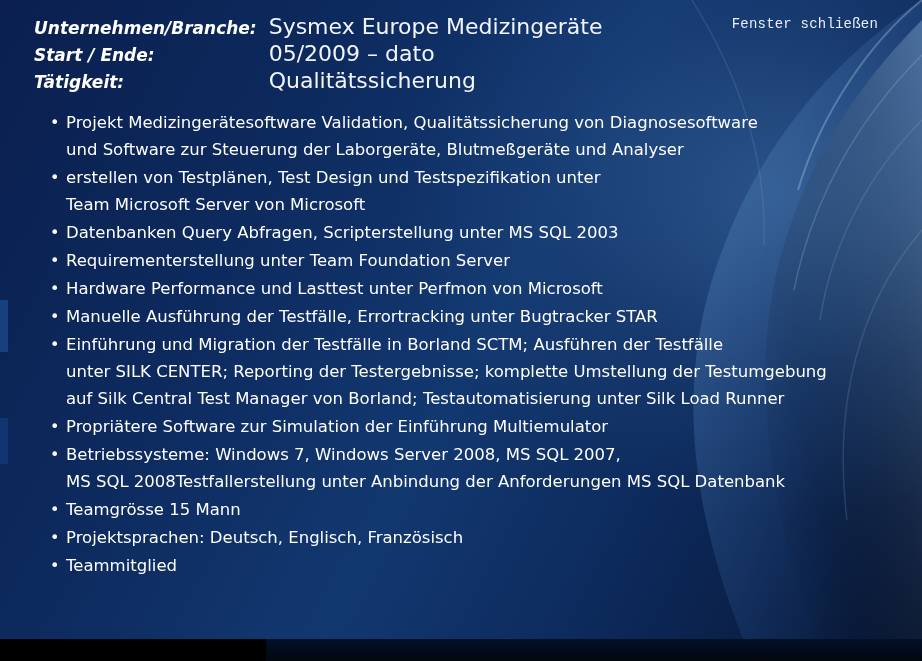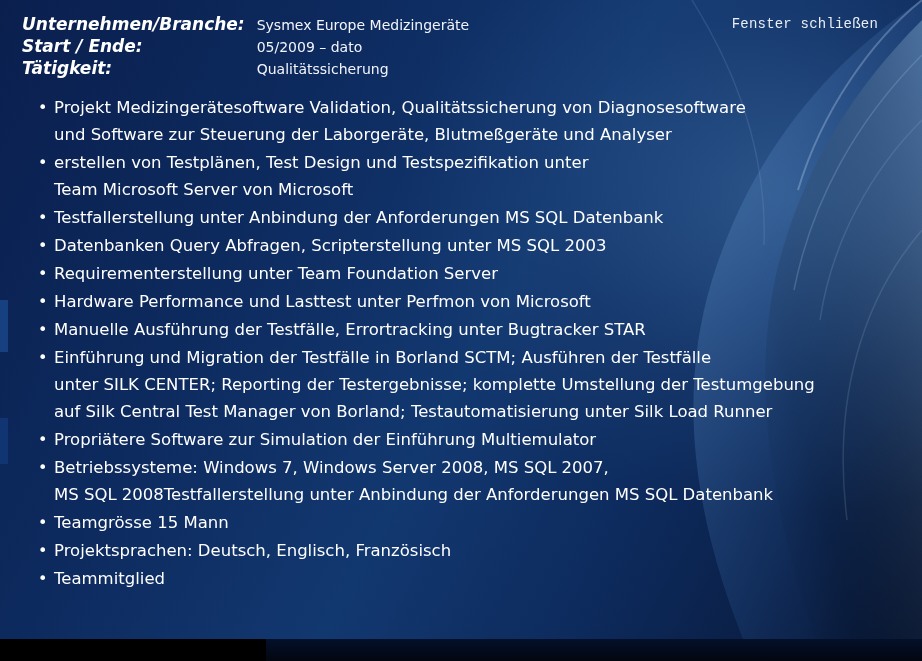--- a/index.html
+++ b/index.html
@@ -67,21 +67,21 @@
     color: #e9eef7;
     font-size: 14px;
     font-family: Liberation Mono, monospace;
     text-decoration: none;
     letter-spacing: 0.2px;
     cursor: pointer;
   }
 
   #content {
     position: absolute;
-    left: 22px;
+    left: 34px;
     top: 14px;
     right: 20px;
     color: #ffffff;
   }
 
   .meta-table {
     border-collapse: collapse;
     margin: 0 0 12px 0;
   }
   .meta-table td {
@@ -90,21 +90,21 @@
     white-space: nowrap;
   }
   .meta-label {
     font-weight: bold;
     font-style: italic;
     font-size: 17px;
     color: #ffffff;
     padding-right: 12px !important;
   }
   .meta-value {
-    font-size: 14px;
+    font-size: 22px;
     color: #f2f5fb;
   }
 
   ul.bullets {
     list-style: none;
     margin: 14px;
     padding: 0;
   }
   ul.bullets > li {
     position: relative;
@@ -178,21 +178,20 @@
           <td class="meta-value">Qualitätssicherung</td>
         </tr>
       </tbody>
     </table>
 
     <ul class="bullets">
       <li>Projekt Medizingerätesoftware Validation, Qualitätssicherung von Diagnosesoftware
 und Software zur Steuerung der Laborgeräte, Blutmeßgeräte und Analyser</li>
       <li>erstellen von Testplänen, Test Design und Testspezifikation unter
 Team Microsoft Server von Microsoft</li>
-      <li>Testfallerstellung unter Anbindung der Anforderungen MS SQL Datenbank</li>
       <li>Datenbanken Query Abfragen, Scripterstellung unter MS SQL 2003</li>
       <li>Requirementerstellung unter Team Foundation Server</li>
       <li>Hardware Performance und Lasttest unter Perfmon von Microsoft</li>
       <li>Manuelle Ausführung der Testfälle, Errortracking unter Bugtracker STAR</li>
       <li>Einführung und Migration der Testfälle in Borland SCTM; Ausführen der Testfälle
 unter  SILK CENTER; Reporting der Testergebnisse; komplette Umstellung der Testumgebung
 auf Silk Central Test Manager von Borland; Testautomatisierung unter Silk Load Runner</li>
       <li>Propriätere Software zur Simulation der Einführung Multiemulator</li>
       <li>Betriebssysteme: Windows 7, Windows Server 2008, MS SQL 2007,
 MS SQL 2008Testfallerstellung unter Anbindung der Anforderungen MS SQL Datenbank</li>

